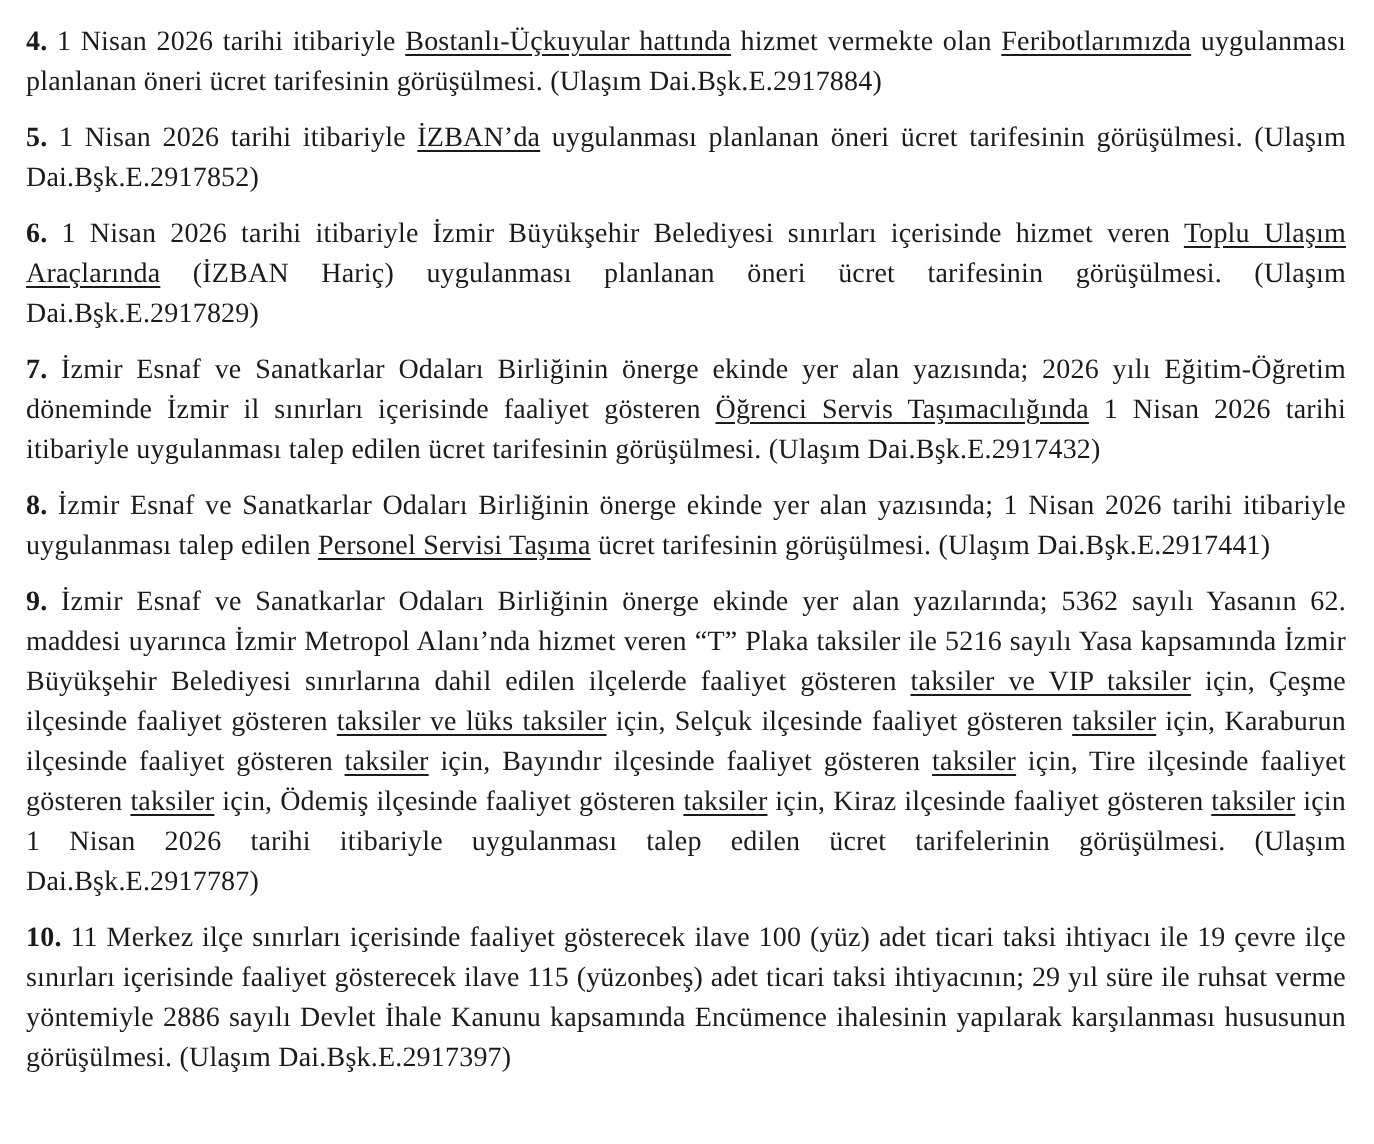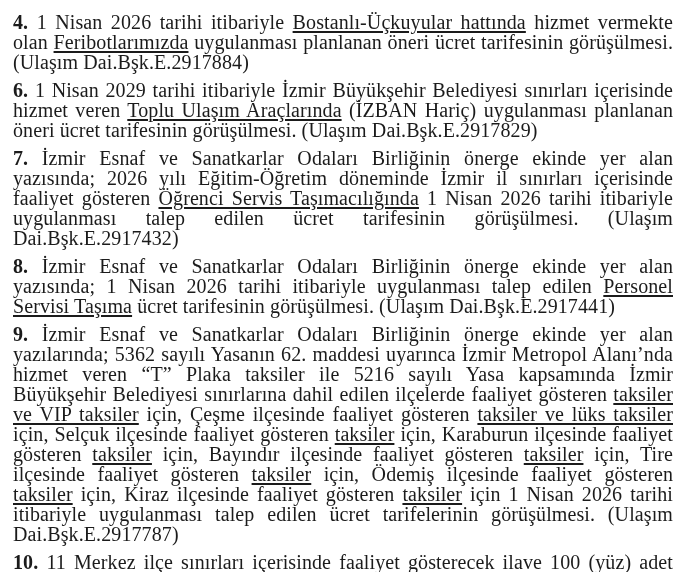--- a/index.html
+++ b/index.html
@@ -16,21 +16,21 @@
   }
   .page {
     box-sizing: border-box;
     width: 687px;
     height: 572px;
     padding: 12px 14px 0 13px;
     overflow: hidden;
   }
   p.item {
     margin: 0 0 8px 0;
-    font-size: 20px;
+    font-size: 14px;
     line-height: 20px;
     text-align: justify;
     letter-spacing: 0.1px;
   }
   .num {
     font-weight: bold;
   }
   .b {
     font-weight: normal;
   }
@@ -38,19 +38,20 @@
     text-decoration: underline;
     text-underline-offset: 2px;
   }
 </style>
 </head>
 <body>
 
 <div class="page">
   <div id="items">
       <p class="item"><b class="num">4. </b><span>1 Nisan 2026 tarihi itibariyle </span><span class="u">Bostanlı-Üçkuyular hattında</span><span> hizmet vermekte olan </span><span class="u">Feribotlarımızda</span><span> uygulanması planlanan öneri ücret tarifesinin görüşülmesi. (Ulaşım Dai.Bşk.E.2917884)</span></p>
-      <p class="item"><b class="num">6. </b><span>1 Nisan 2029 tarihi itibariyle İzmir Büyükşehir Belediyesi sınırları içerisinde hizmet veren </span><span class="u">Toplu Ulaşım Araçlarında</span><span> (İZBAN Hariç) uygulanması planlanan öneri ücret tarifesinin görüşülmesi. (Ulaşım Dai.Bşk.E.2917829)</span></p>
+      <p class="item"><b class="num">5. </b><span>1 Nisan 2026 tarihi itibariyle </span><span class="u">İZBAN’da</span><span> uygulanması planlanan öneri ücret tarifesinin görüşülmesi. (Ulaşım Dai.Bşk.E.2917852)</span></p>
+      <p class="item"><b class="num">6. </b><span>1 Nisan 2026 tarihi itibariyle İzmir Büyükşehir Belediyesi sınırları içerisinde hizmet veren </span><span class="u">Toplu Ulaşım Araçlarında</span><span> (İZBAN Hariç) uygulanması planlanan öneri ücret tarifesinin görüşülmesi. (Ulaşım Dai.Bşk.E.2917829)</span></p>
       <p class="item"><b class="num">7. </b><span>İzmir Esnaf ve Sanatkarlar Odaları Birliğinin önerge ekinde yer alan yazısında; 2026 yılı Eğitim-Öğretim döneminde İzmir il sınırları içerisinde faaliyet gösteren </span><span class="u">Öğrenci Servis Taşımacılığında</span><span> 1 Nisan 2026 tarihi itibariyle uygulanması talep edilen ücret tarifesinin görüşülmesi. (Ulaşım Dai.Bşk.E.2917432)</span></p>
       <p class="item"><b class="num">8. </b><span>İzmir Esnaf ve Sanatkarlar Odaları Birliğinin önerge ekinde yer alan yazısında; 1 Nisan 2026 tarihi itibariyle uygulanması talep edilen </span><span class="u">Personel Servisi Taşıma</span><span> ücret tarifesinin görüşülmesi. (Ulaşım Dai.Bşk.E.2917441)</span></p>
       <p class="item"><b class="num">9. </b><span>İzmir Esnaf ve Sanatkarlar Odaları Birliğinin önerge ekinde yer alan yazılarında; 5362 sayılı Yasanın 62. maddesi uyarınca </span><span class="b">İzmir Metropol Alanı’nda</span><span> hizmet veren “T” Plaka taksiler ile 5216 sayılı Yasa kapsamında İzmir Büyükşehir Belediyesi sınırlarına dahil edilen ilçelerde faaliyet gösteren </span><span class="u">taksiler ve VIP taksiler</span><span> için, </span><span class="b">Çeşme</span><span> ilçesinde faaliyet gösteren </span><span class="u">taksiler ve lüks taksiler</span><span> için, </span><span class="b">Selçuk</span><span> ilçesinde faaliyet gösteren </span><span class="u">taksiler</span><span> için, </span><span class="b">Karaburun</span><span> ilçesinde faaliyet gösteren </span><span class="u">taksiler</span><span> için, </span><span class="b">Bayındır</span><span> ilçesinde faaliyet gösteren </span><span class="u">taksiler</span><span> için, </span><span class="b">Tire</span><span> ilçesinde faaliyet gösteren </span><span class="u">taksiler</span><span> için, </span><span class="b">Ödemiş</span><span> ilçesinde faaliyet gösteren </span><span class="u">taksiler</span><span> için, </span><span class="b">Kiraz</span><span> ilçesinde faaliyet gösteren </span><span class="u">taksiler</span><span> için 1 Nisan 2026 tarihi itibariyle uygulanması talep edilen ücret tarifelerinin görüşülmesi. (Ulaşım Dai.Bşk.E.2917787)</span></p>
       <p class="item"><b class="num">10. </b><span>11 Merkez ilçe sınırları içerisinde faaliyet gösterecek ilave 100 (yüz) adet ticari taksi ihtiyacı ile 19 çevre ilçe sınırları içerisinde faaliyet gösterecek ilave 115 (yüzonbeş) adet ticari taksi ihtiyacının; 29 yıl süre ile ruhsat verme yöntemiyle 2886 sayılı Devlet İhale Kanunu kapsamında Encümence ihalesinin yapılarak karşılanması hususunun görüşülmesi. (Ulaşım Dai.Bşk.E.2917397)</span></p>
     </div>
 </div>
 
 </body></html>

